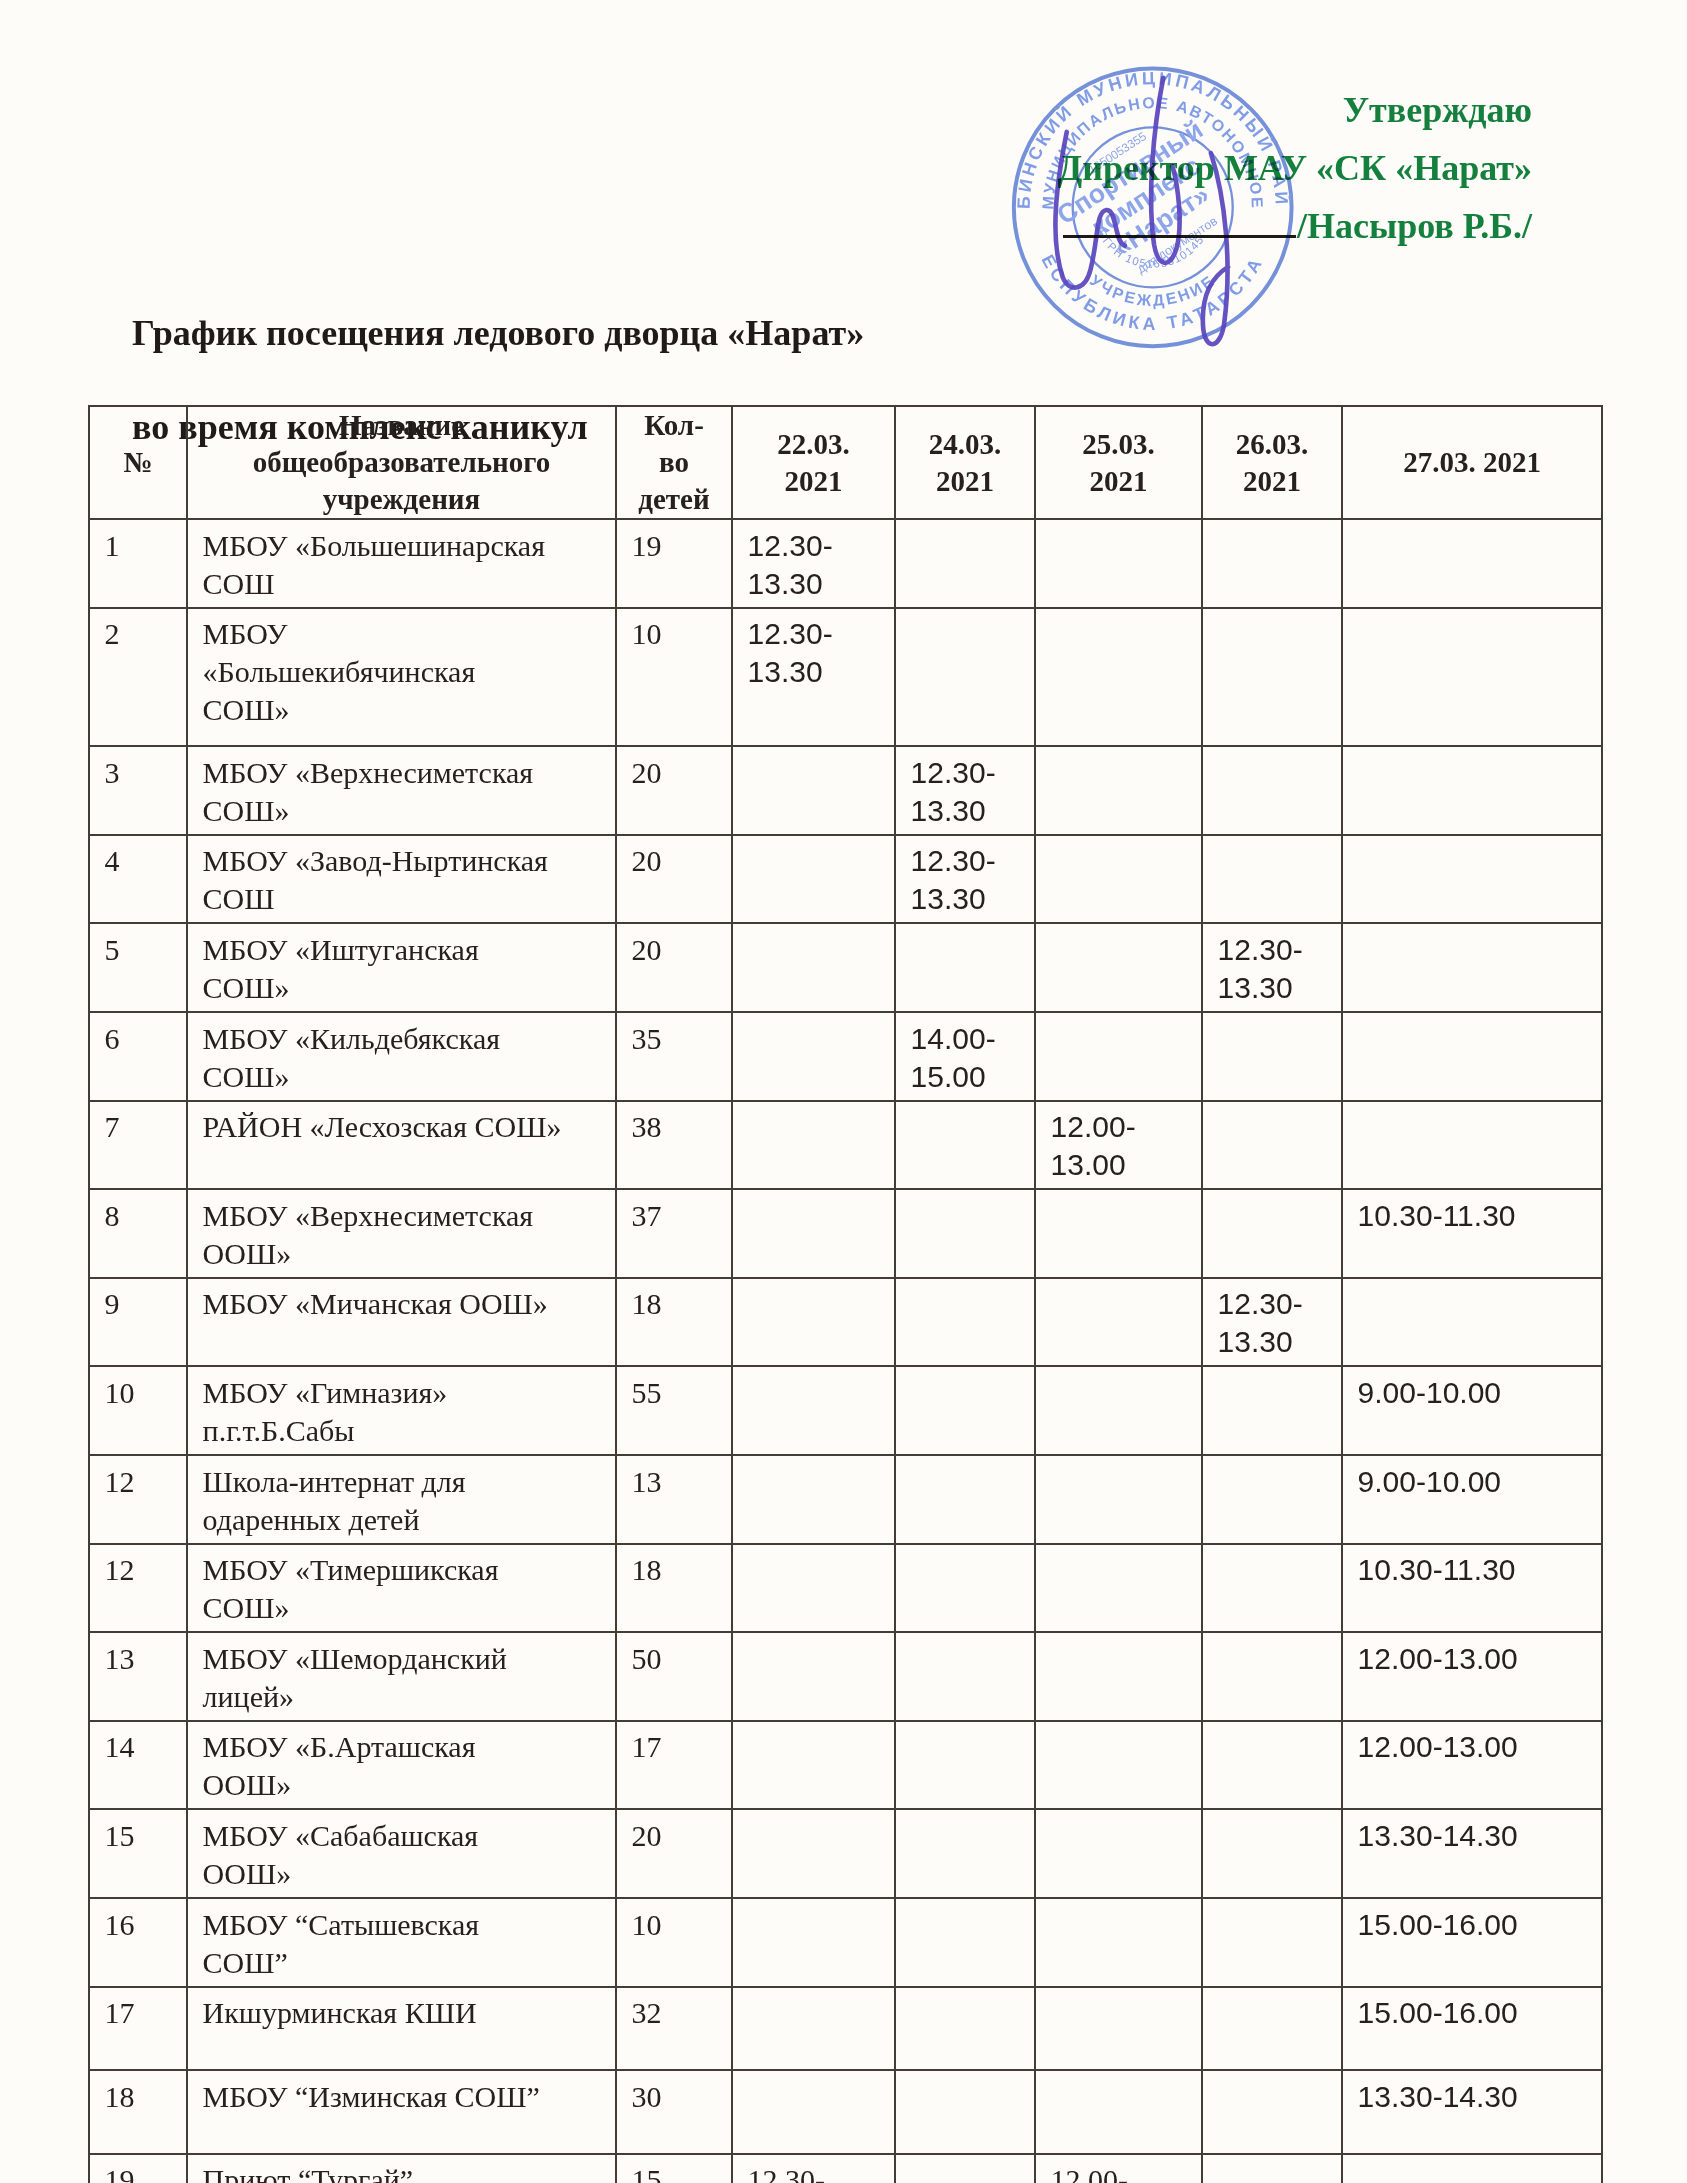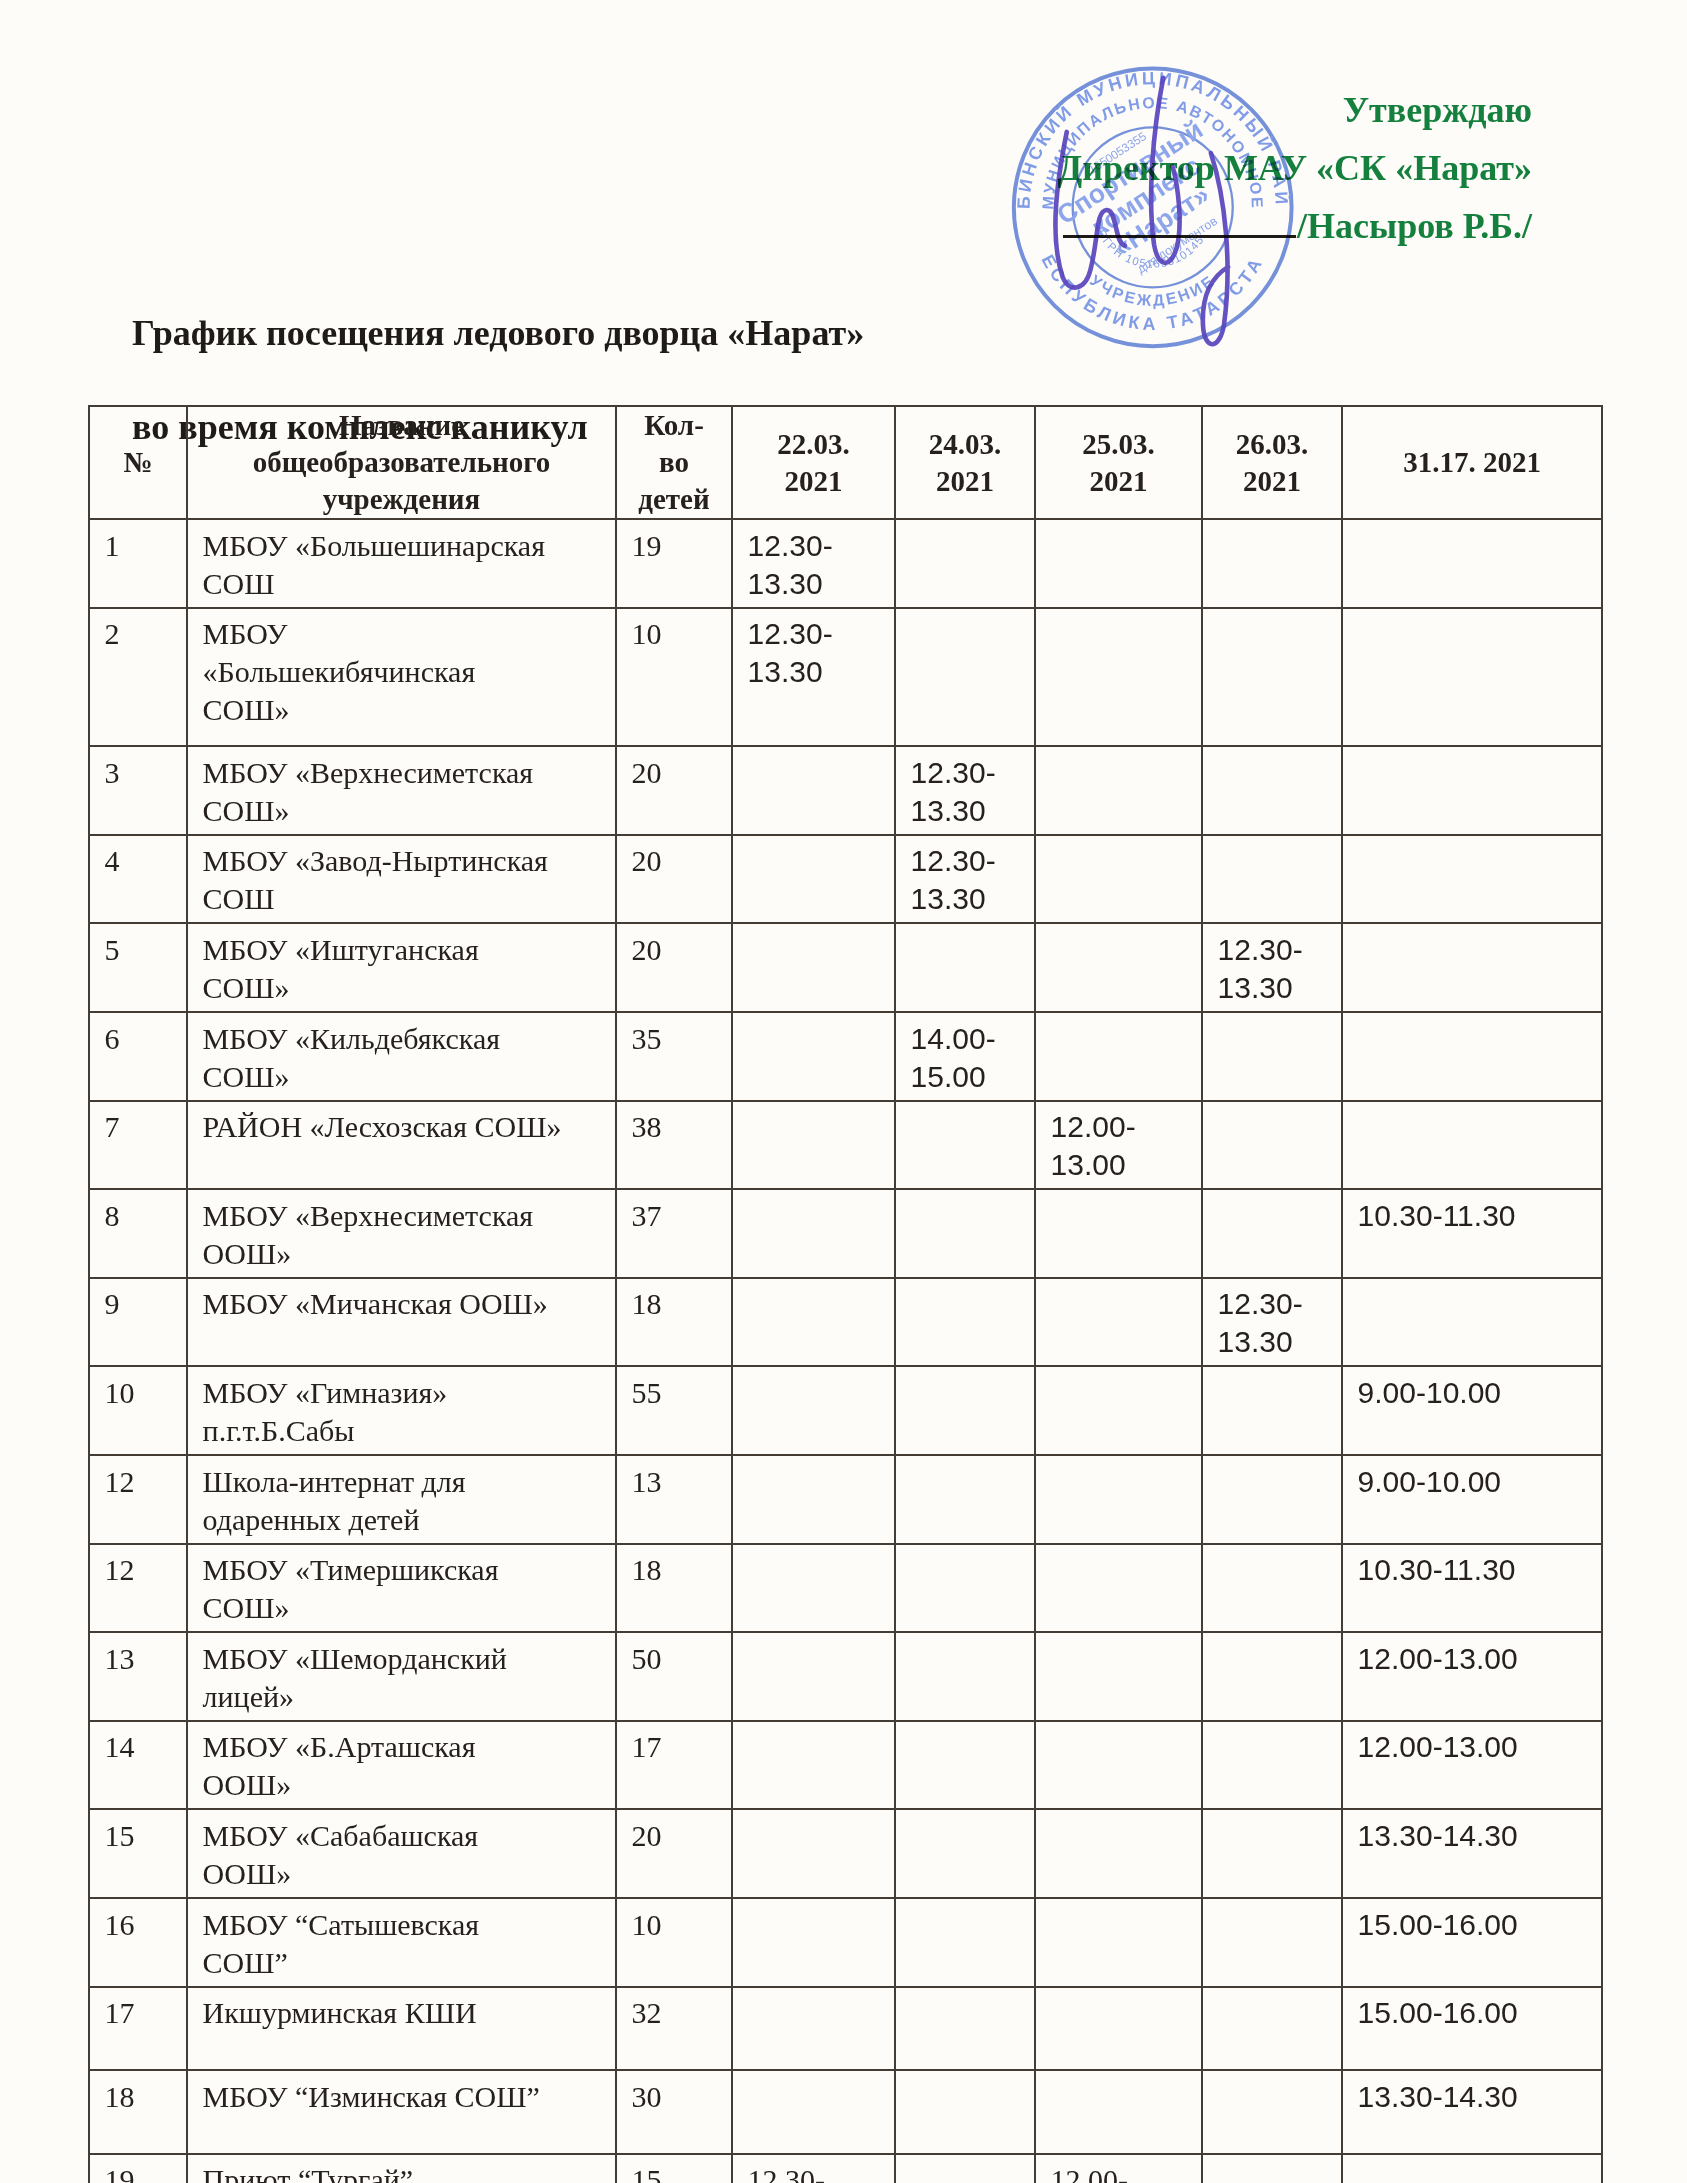--- a/index.html
+++ b/index.html
@@ -156,21 +156,21 @@
 во
 детей</th>
         <th>22.03.
 2021</th>
         <th>24.03.
 2021</th>
         <th>25.03.
 2021</th>
         <th>26.03.
 2021</th>
-        <th>31.17. 2021</th>
+        <th>27.03. 2021</th>
       </tr>
     </thead>
     <tbody>
         <tr>
     <td class="c-num">1</td>
     <td class="c-name">МБОУ «Большешинарская
 СОШ</td>
     <td class="c-count">19</td>
     <td class="c-time">12.30-
 13.30</td>

